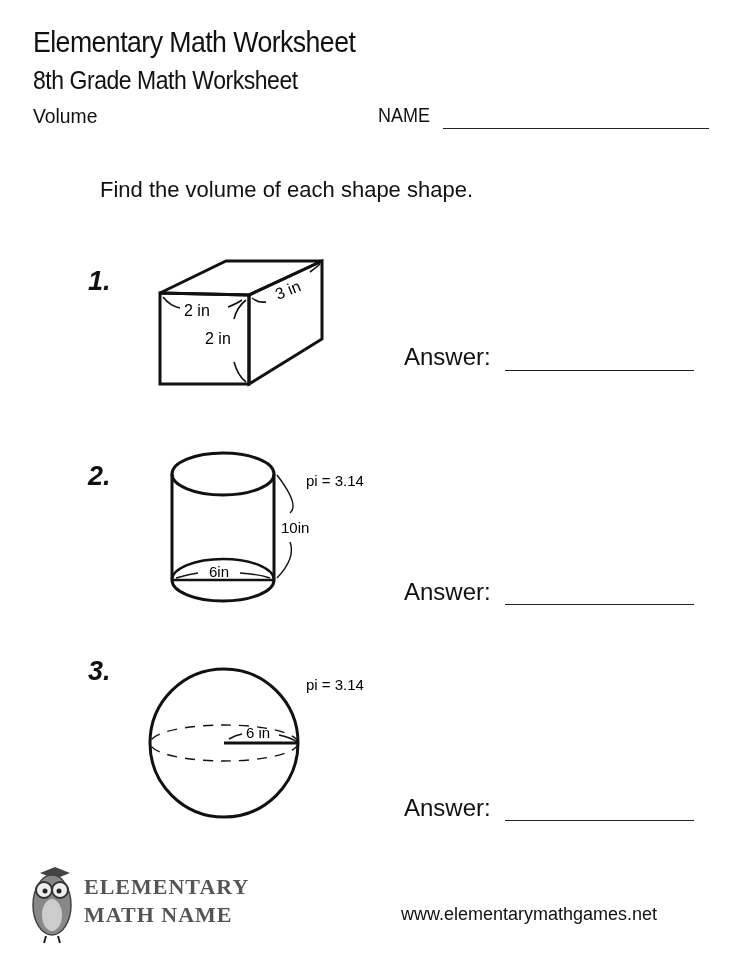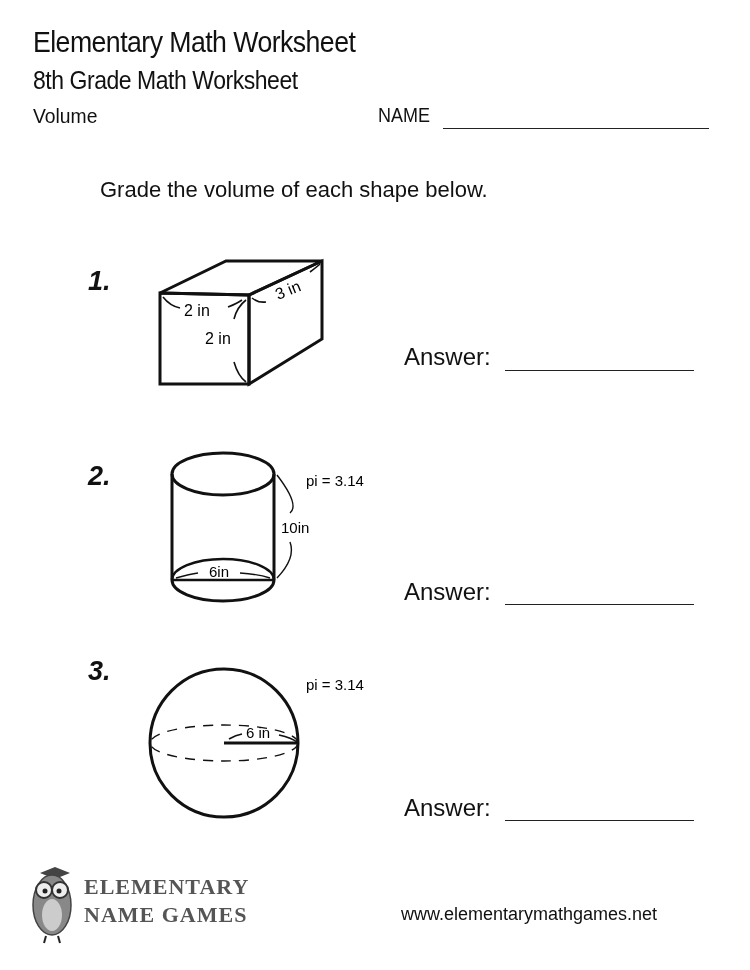--- a/index.html
+++ b/index.html
@@ -21,21 +21,21 @@
 </style>
 </head>
 <body>
 
 <div class="abs title">Elementary Math Worksheet</div>
 <div class="abs subtitle">8th Grade Math Worksheet</div>
 <div class="abs topic">Volume</div>
 <div class="abs name-label">NAME</div>
 <div class="abs name-line"></div>
 
-<div class="abs instructions">Grade the volume of each shape below.</div>
+<div class="abs instructions">Find the volume of each shape shape.</div>
 
 <svg class="fig" width="750" height="970" viewBox="0 0 750 970">
 
   <g fill="none" stroke="#111" stroke-width="3">
     <polygon points="160,293 249,295 249,384 160,384"></polygon>
     <polygon points="160,293 226,261 322,261 249,295"></polygon>
     <polygon points="249,295 322,261 322,339 249,384"></polygon>
     <g stroke-width="1.6">
       <path d="M163,297 Q170,306 180,308"></path>
       <path d="M228,307 Q238,303 242,300"></path>
@@ -97,14 +97,14 @@
 <div class="abs answer" style="top:343px">Answer:</div>
 <div class="answer-line" style="top:370px"></div>
 
 <div class="abs answer" style="top:578px">Answer:</div>
 <div class="answer-line" style="top:604px"></div>
 
 <div class="abs answer" style="top:794px">Answer:</div>
 <div class="answer-line" style="top:820px"></div>
 
 <div class="abs logo-text" style="left:84px; top:874px; font-size:22px;">ELEMENTARY</div>
-<div class="abs logo-text" style="left:84px; top:902px; font-size:22px;">NAME GAMES</div>
+<div class="abs logo-text" style="left:84px; top:902px; font-size:22px;">MATH NAME</div>
 <div class="abs url">www.elementarymathgames.net</div>
 
 </body></html>

